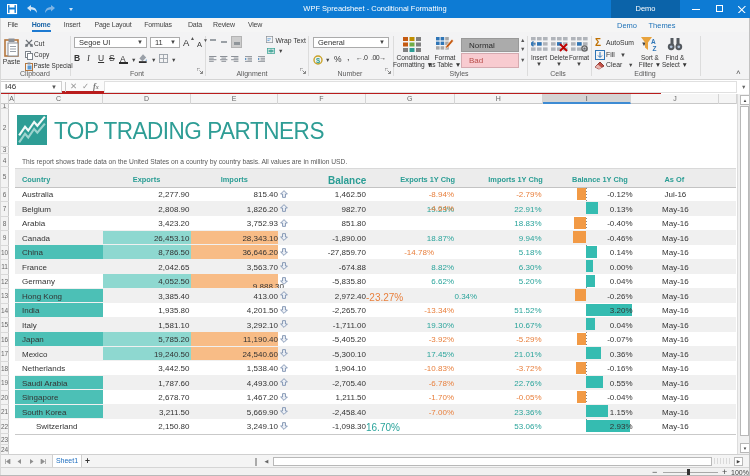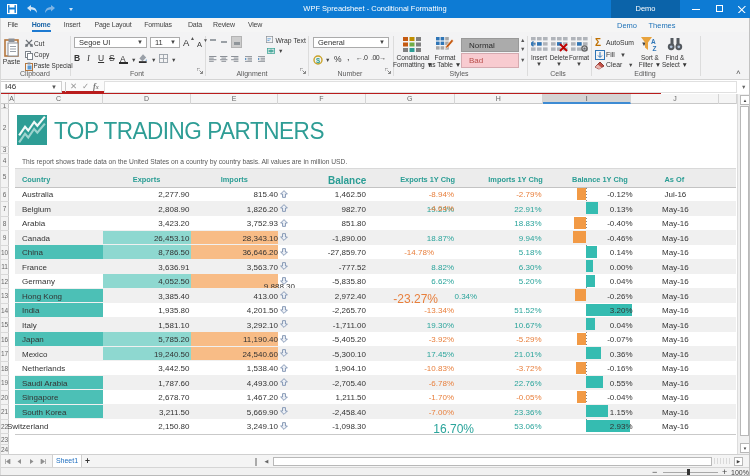--- a/index.html
+++ b/index.html
@@ -411,55 +411,55 @@
       <path d="M5 9.2 L9.2 5 H6.8 V0.8 H3.2 V5 H0.8 Z" fill="#edf1f7" stroke="#7a8eae" stroke-width="1.1"></path>
     </svg>
 <div class="ab" style="left:278px;top:144.26px;width:88px;text-align:right;font-size:8px;color:#333;">-27,859.70</div>
 <div class="ab" style="left:366px;top:144.26px;width:68px;text-align:right;font-size:8px;color:#e87f3c;">-14.78%</div>
 <div class="ab" style="left:454.5px;top:144.26px;width:87px;text-align:right;font-size:8px;color:#2aa49b;">5.18%</div>
 <div class="ab" style="left:586px;top:141.85999999999999px;width:11px;height:12.09px;background:#35bcb1;"></div>
 <div class="ab" style="left:543px;top:144.26px;width:89.5px;text-align:right;font-size:8px;color:#333;">0.14%</div>
 <div class="ab" style="left:631.4px;top:144.26px;width:88px;text-align:center;font-size:8px;color:#333;">May-16</div>
 <div class="ab" style="left:15px;top:155.14999999999998px;width:721px;height:14.49px;background:#f0f0f0;"></div>
 <div class="ab" style="left:22px;top:158.74999999999997px;font-size:8px;color:#333;">France</div>
-<div class="ab" style="left:103px;top:158.74999999999997px;width:86.5px;text-align:right;font-size:8px;color:#333;">3,636.91</div>
+<div class="ab" style="left:103px;top:158.74999999999997px;width:86.5px;text-align:right;font-size:8px;color:#333;">2,042.65</div>
 <div class="ab" style="left:191px;top:158.74999999999997px;width:87px;text-align:right;font-size:8px;color:#333;">3,563.70</div>
 <svg class="ab" style="left:279.5px;top:158.45px;" width="8" height="8" viewBox="0 0 10 10">
       <path d="M5 9.2 L9.2 5 H6.8 V0.8 H3.2 V5 H0.8 Z" fill="#edf1f7" stroke="#7a8eae" stroke-width="1.1"></path>
     </svg>
-<div class="ab" style="left:278px;top:158.74999999999997px;width:88px;text-align:right;font-size:8px;color:#333;">-777.52</div>
+<div class="ab" style="left:278px;top:158.74999999999997px;width:88px;text-align:right;font-size:8px;color:#333;">-674.88</div>
 <div class="ab" style="left:366px;top:158.74999999999997px;width:88px;text-align:right;font-size:8px;color:#2aa49b;">8.82%</div>
 <div class="ab" style="left:454.5px;top:158.74999999999997px;width:87px;text-align:right;font-size:8px;color:#2aa49b;">6.30%</div>
 <div class="ab" style="left:586px;top:156.34999999999997px;width:6.5px;height:12.09px;background:#35bcb1;"></div>
 <div class="ab" style="left:543px;top:158.74999999999997px;width:89.5px;text-align:right;font-size:8px;color:#333;">0.00%</div>
 <div class="ab" style="left:631.4px;top:158.74999999999997px;width:88px;text-align:center;font-size:8px;color:#333;">May-16</div>
 <div class="ab" style="left:103px;top:170.14px;width:88px;height:13.49px;background:#8ed8d0;"></div>
 <div class="ab" style="left:191px;top:170.14px;width:87px;height:13.49px;background:#f8bc86;"></div>
 <div class="ab" style="left:22px;top:173.23999999999998px;font-size:8px;color:#333;">Germany</div>
 <div class="ab" style="left:103px;top:173.23999999999998px;width:86.5px;text-align:right;font-size:8px;color:#333;">4,052.50</div>
-<div class="ab" style="left:191px;top:178px;width:104px;text-align:right;font-size:8px;color:#333;">9,888.30</div>
+<div class="ab" style="left:191px;top:178px;width:93px;text-align:right;font-size:8px;color:#333;">9,888.30</div>
 <svg class="ab" style="left:279.5px;top:172.94px;" width="8" height="8" viewBox="0 0 10 10">
       <path d="M5 9.2 L9.2 5 H6.8 V0.8 H3.2 V5 H0.8 Z" fill="#edf1f7" stroke="#7a8eae" stroke-width="1.1"></path>
     </svg>
 <div class="ab" style="left:278px;top:173.23999999999998px;width:88px;text-align:right;font-size:8px;color:#333;">-5,835.80</div>
 <div class="ab" style="left:366px;top:173.23999999999998px;width:88px;text-align:right;font-size:8px;color:#2aa49b;">6.62%</div>
 <div class="ab" style="left:454.5px;top:173.23999999999998px;width:87px;text-align:right;font-size:8px;color:#2aa49b;">5.20%</div>
 <div class="ab" style="left:586px;top:170.83999999999997px;width:9px;height:12.09px;background:#35bcb1;"></div>
 <div class="ab" style="left:543px;top:173.23999999999998px;width:89.5px;text-align:right;font-size:8px;color:#333;">0.04%</div>
 <div class="ab" style="left:631.4px;top:173.23999999999998px;width:88px;text-align:center;font-size:8px;color:#333;">May-16</div>
 <div class="ab" style="left:15px;top:184.13px;width:721px;height:14.49px;background:#f0f0f0;"></div>
 <div class="ab" style="left:15px;top:184.63px;width:88px;height:13.49px;background:#4cc0b6;"></div>
 <div class="ab" style="left:22px;top:187.73px;font-size:8px;color:#333;">Hong Kong</div>
 <div class="ab" style="left:103px;top:187.73px;width:86.5px;text-align:right;font-size:8px;color:#333;">3,385.40</div>
 <div class="ab" style="left:191px;top:187.73px;width:87px;text-align:right;font-size:8px;color:#333;">413.00</div>
 <svg class="ab" style="left:279.5px;top:187.43px;" width="8" height="8" viewBox="0 0 10 10">
       <path d="M5 0.8 L9.2 5 H6.8 V9.2 H3.2 V5 H0.8 Z" fill="#edf1f7" stroke="#7a8eae" stroke-width="1.1"></path>
     </svg>
 <div class="ab" style="left:278px;top:187.73px;width:88px;text-align:right;font-size:8px;color:#333;">2,972.40</div>
-<div class="ab" style="left:366px;top:187.73px;width:72px;text-align:right;font-size:12px;color:#e87f3c;">-23.27%</div>
+<div class="ab" style="left:366px;top:187.73px;width:72px;font-size:10px;color:#e87f3c;">-23.27%</div>
 <div class="ab" style="left:454.5px;top:187.73px;width:87px;text-align:left;font-size:8px;color:#2aa49b;">0.34%</div>
 <div class="ab" style="left:575px;top:185.32999999999998px;width:11px;height:12.09px;background:#f29a45;"></div>
 <div class="ab" style="left:543px;top:187.73px;width:89.5px;text-align:right;font-size:8px;color:#333;">-0.26%</div>
 <div class="ab" style="left:631.4px;top:187.73px;width:88px;text-align:center;font-size:8px;color:#333;">May-16</div>
 <div class="ab" style="left:15px;top:199.12px;width:88px;height:13.49px;background:#4cc0b6;"></div>
 <div class="ab" style="left:22px;top:202.22px;font-size:8px;color:#333;">India</div>
 <div class="ab" style="left:103px;top:202.22px;width:86.5px;text-align:right;font-size:8px;color:#333;">1,935.80</div>
 <div class="ab" style="left:191px;top:202.22px;width:87px;text-align:right;font-size:8px;color:#333;">4,201.50</div>
 <svg class="ab" style="left:279.5px;top:201.92000000000002px;" width="8" height="8" viewBox="0 0 10 10">
       <path d="M5 9.2 L9.2 5 H6.8 V0.8 H3.2 V5 H0.8 Z" fill="#edf1f7" stroke="#7a8eae" stroke-width="1.1"></path>
@@ -559,28 +559,28 @@
 <div class="ab" style="left:191px;top:303.65px;width:87px;text-align:right;font-size:8px;color:#333;">5,669.90</div>
 <svg class="ab" style="left:279.5px;top:303.34999999999997px;" width="8" height="8" viewBox="0 0 10 10">
       <path d="M5 9.2 L9.2 5 H6.8 V0.8 H3.2 V5 H0.8 Z" fill="#edf1f7" stroke="#7a8eae" stroke-width="1.1"></path>
     </svg>
 <div class="ab" style="left:278px;top:303.65px;width:88px;text-align:right;font-size:8px;color:#333;">-2,458.40</div>
 <div class="ab" style="left:366px;top:303.65px;width:88px;text-align:right;font-size:8px;color:#e87f3c;">-7.00%</div>
 <div class="ab" style="left:454.5px;top:303.65px;width:87px;text-align:right;font-size:8px;color:#2aa49b;">23.36%</div>
 <div class="ab" style="left:586px;top:301.24999999999994px;width:22px;height:12.09px;background:#35bcb1;"></div>
 <div class="ab" style="left:543px;top:303.65px;width:89.5px;text-align:right;font-size:8px;color:#333;">1.15%</div>
 <div class="ab" style="left:631.4px;top:303.65px;width:88px;text-align:center;font-size:8px;color:#333;">May-16</div>
-<div class="ab" style="left:7px;top:318.14px;font-size:8px;color:#333;">Switzerland</div>
+<div class="ab" style="left:36px;top:318.14px;font-size:8px;color:#333;">Switzerland</div>
 <div class="ab" style="left:103px;top:318.14px;width:86.5px;text-align:right;font-size:8px;color:#333;">2,150.80</div>
 <div class="ab" style="left:191px;top:318.14px;width:87px;text-align:right;font-size:8px;color:#333;">3,249.10</div>
 <svg class="ab" style="left:279.5px;top:317.84px;" width="8" height="8" viewBox="0 0 10 10">
       <path d="M5 9.2 L9.2 5 H6.8 V0.8 H3.2 V5 H0.8 Z" fill="#edf1f7" stroke="#7a8eae" stroke-width="1.1"></path>
     </svg>
 <div class="ab" style="left:278px;top:318.14px;width:88px;text-align:right;font-size:8px;color:#333;">-1,098.30</div>
-<div class="ab" style="left:366px;top:318.14px;width:108px;text-align:right;font-size:12px;color:#2aa49b;">16.70%</div>
+<div class="ab" style="left:366px;top:318.14px;width:108px;font-size:10px;color:#2aa49b;">16.70%</div>
 <div class="ab" style="left:454.5px;top:318.14px;width:87px;text-align:right;font-size:8px;color:#2aa49b;">53.06%</div>
 <div class="ab" style="left:586px;top:315.73999999999995px;width:43.5px;height:12.09px;background:#35bcb1;"></div>
 <div class="ab" style="left:543px;top:318.14px;width:89.5px;text-align:right;font-size:8px;color:#333;">2.93%</div>
 <div class="ab" style="left:631.4px;top:318.14px;width:88px;text-align:center;font-size:8px;color:#333;">May-16</div>
 <div class="ab" style="left:15px;top:330.03px;width:721px;height:1px;background:#c9c9c9;"></div>
 </div>
 <div class="ab" style="left:0;top:454.2px;width:750px;height:12.8px;background:#f4f4f4;border-top:1px solid #d0d0d0;font-size:7.5px;">
 <svg class="ab" style="left:5px;top:4px;" width="42" height="5" viewBox="0 0 42 5">
 <path d="M0.5 0 V5 M5 0 L1.5 2.5 L5 5 Z" fill="#8f8f8f" stroke="#8f8f8f" stroke-width="0.7"></path>
 <path d="M16 0 L12.5 2.5 L16 5 Z" fill="#8f8f8f"></path>

